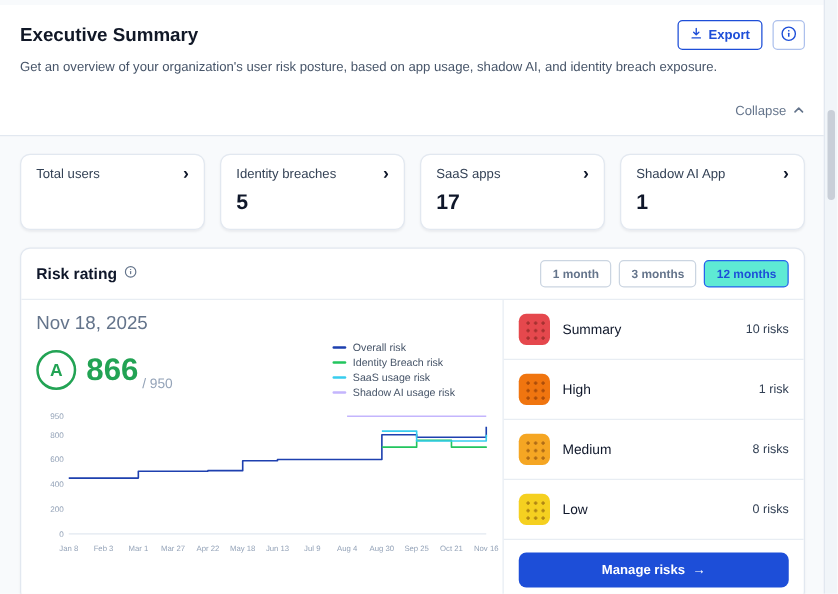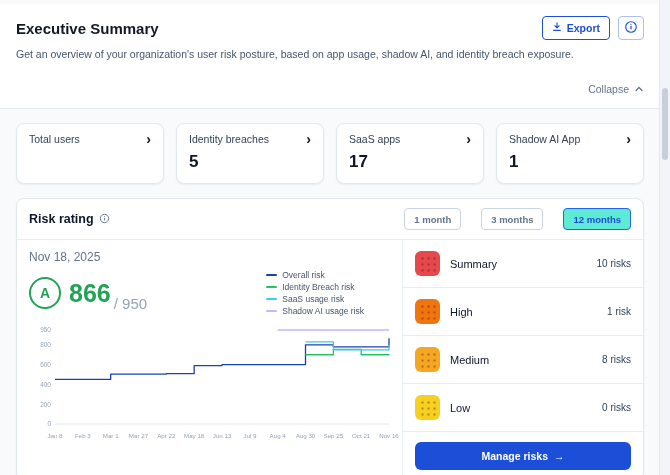--- a/index.html
+++ b/index.html
@@ -23,46 +23,46 @@
   }
   .subtitle{font-size:10.5px;color:#475569;margin-top:8px;}
   .collapse-row{display:flex;justify-content:flex-end;align-items:center;gap:5px;margin-top:20px;}
   .collapse-label{font-size:10.5px;color:#64748b;cursor:pointer;}
   
   .cards-row{display:flex;gap:12px;margin:14px 16px 0;}
   .stat-card{
     flex:1;background:#fff;border:1px solid #e2e8f0;border-radius:8px;padding:9px 12px 11px;
     box-shadow:0 1px 2px rgba(15,23,42,.06);cursor:pointer;
   }
-  .stat-card-top{display:flex;justify-content:space-between;align-items:center;}
+  .stat-card-top{display:flex;justify-content:space-between;align-items:flex-start;}
   .stat-label{font-size:10.5px;color:#334155;}
   .stat-chevron{font-size:14px;line-height:10px;color:#0f172a;font-weight:600;}
   .stat-value{font-size:17px;font-weight:700;color:#0f172a;margin-top:7px;}
   
   .risk-card{background:#fff;border:1px solid #e2e8f0;border-radius:8px;margin:14px 16px 0;overflow:hidden;
     box-shadow:0 1px 2px rgba(15,23,42,.06);}
   .risk-card-header{display:flex;align-items:center;justify-content:space-between;padding:9px 12px;border-bottom:1px solid #e8edf3;}
   .risk-title-wrap{display:flex;align-items:center;gap:5px;}
   .risk-title{font-size:12.5px;font-weight:700;color:#0f172a;}
-  .range-group{display:flex;gap:20px;}
+  .range-group{display:flex;gap:6px;}
   .range-btn{
     height:22px;padding:0 9px;font-size:9.5px;font-weight:600;color:#64748b;background:#fff;
     border:1px solid #cbd5e1;border-radius:4px;cursor:pointer;display:flex;align-items:center;
   }
   .range-btn.selected{background:#5eead4;border-color:#2563eb;color:#1d4ed8;}
   .risk-body{display:flex;align-items:stretch;}
   .chart-pane{flex:1;padding:10px 12px 8px;min-width:0;}
-  .chart-date{font-size:12px;color:#64748b;}
+  .chart-date{font-size:15px;color:#64748b;}
   .score-row{display:flex;align-items:center;margin-top:6px;}
   .grade-badge{
     width:28px;height:28px;border-radius:50%;border:2px solid #22a354;color:#22a354;
     display:flex;align-items:center;justify-content:center;font-size:14px;font-weight:700;
   }
   .score-value{font-size:25px;font-weight:700;color:#22a354;margin-left:8px;}
-  .score-max{font-size:15px;color:#94a3b8;margin-left:3px;margin-top:21px;}
+  .score-max{font-size:11px;color:#94a3b8;margin-left:3px;margin-top:21px;}
   .legend{display:flex;flex-direction:column;gap:2px;margin-left:auto;margin-right:26px;}
   .legend-item{display:flex;align-items:center;gap:5px;}
   .legend-swatch{width:11px;height:2px;border-radius:1px;display:inline-block;}
   .legend-label{font-size:8.5px;color:#475569;}
   .chart-wrap{margin-top:8px;}
   .ytick,.xtick{fill:#94a3b8;}
   .ytick{font-size:6.5px;}
   .xtick{font-size:6.2px;}
   
   .sev-pane{width:240px;border-left:1px solid #e8edf3;display:flex;flex-direction:column;}

